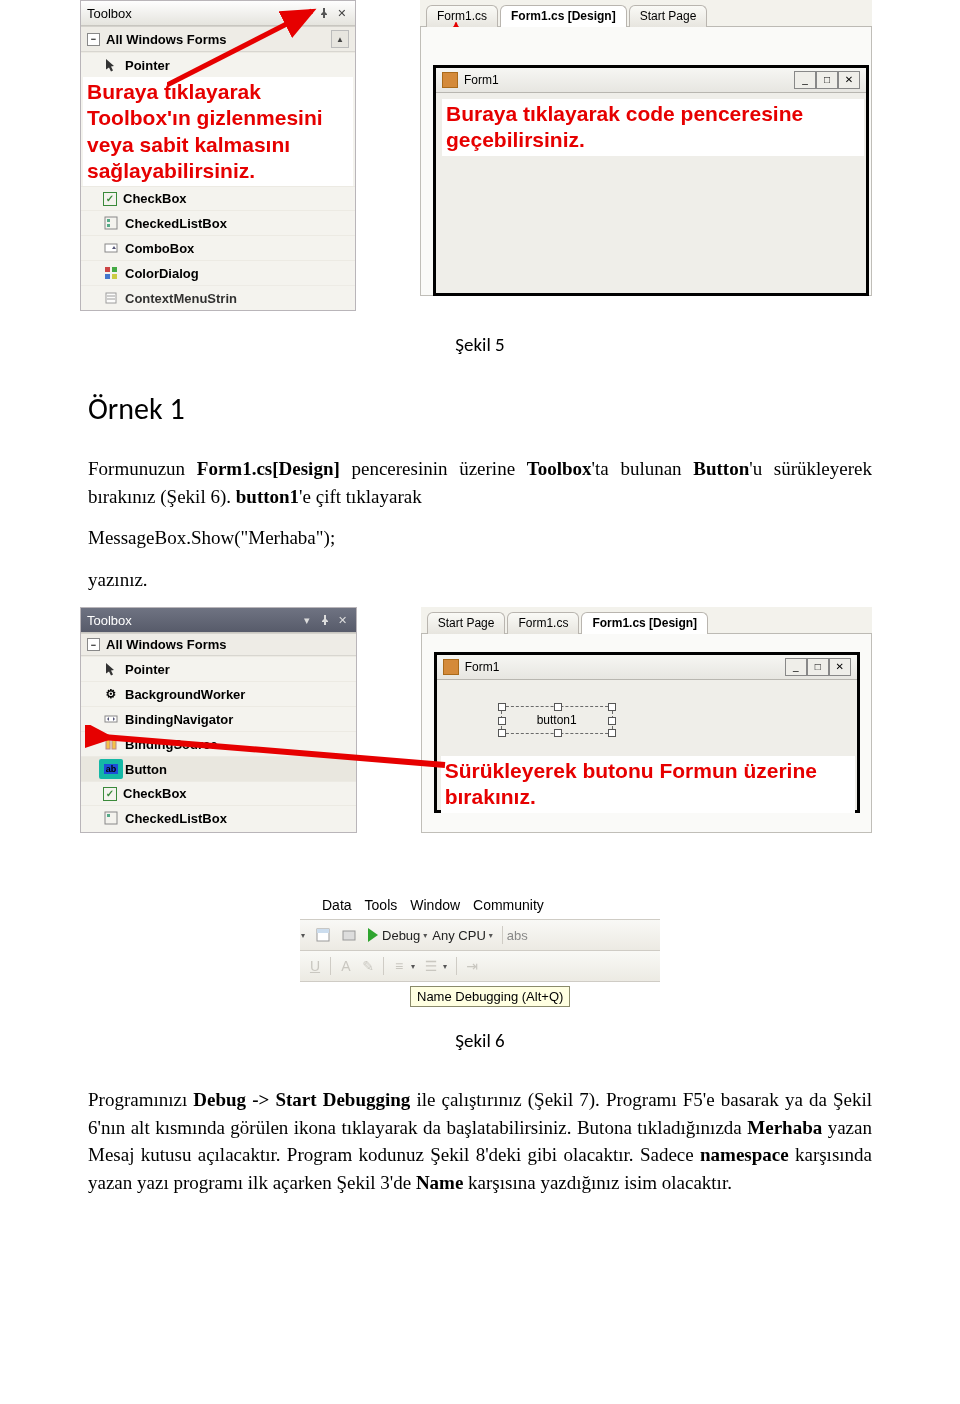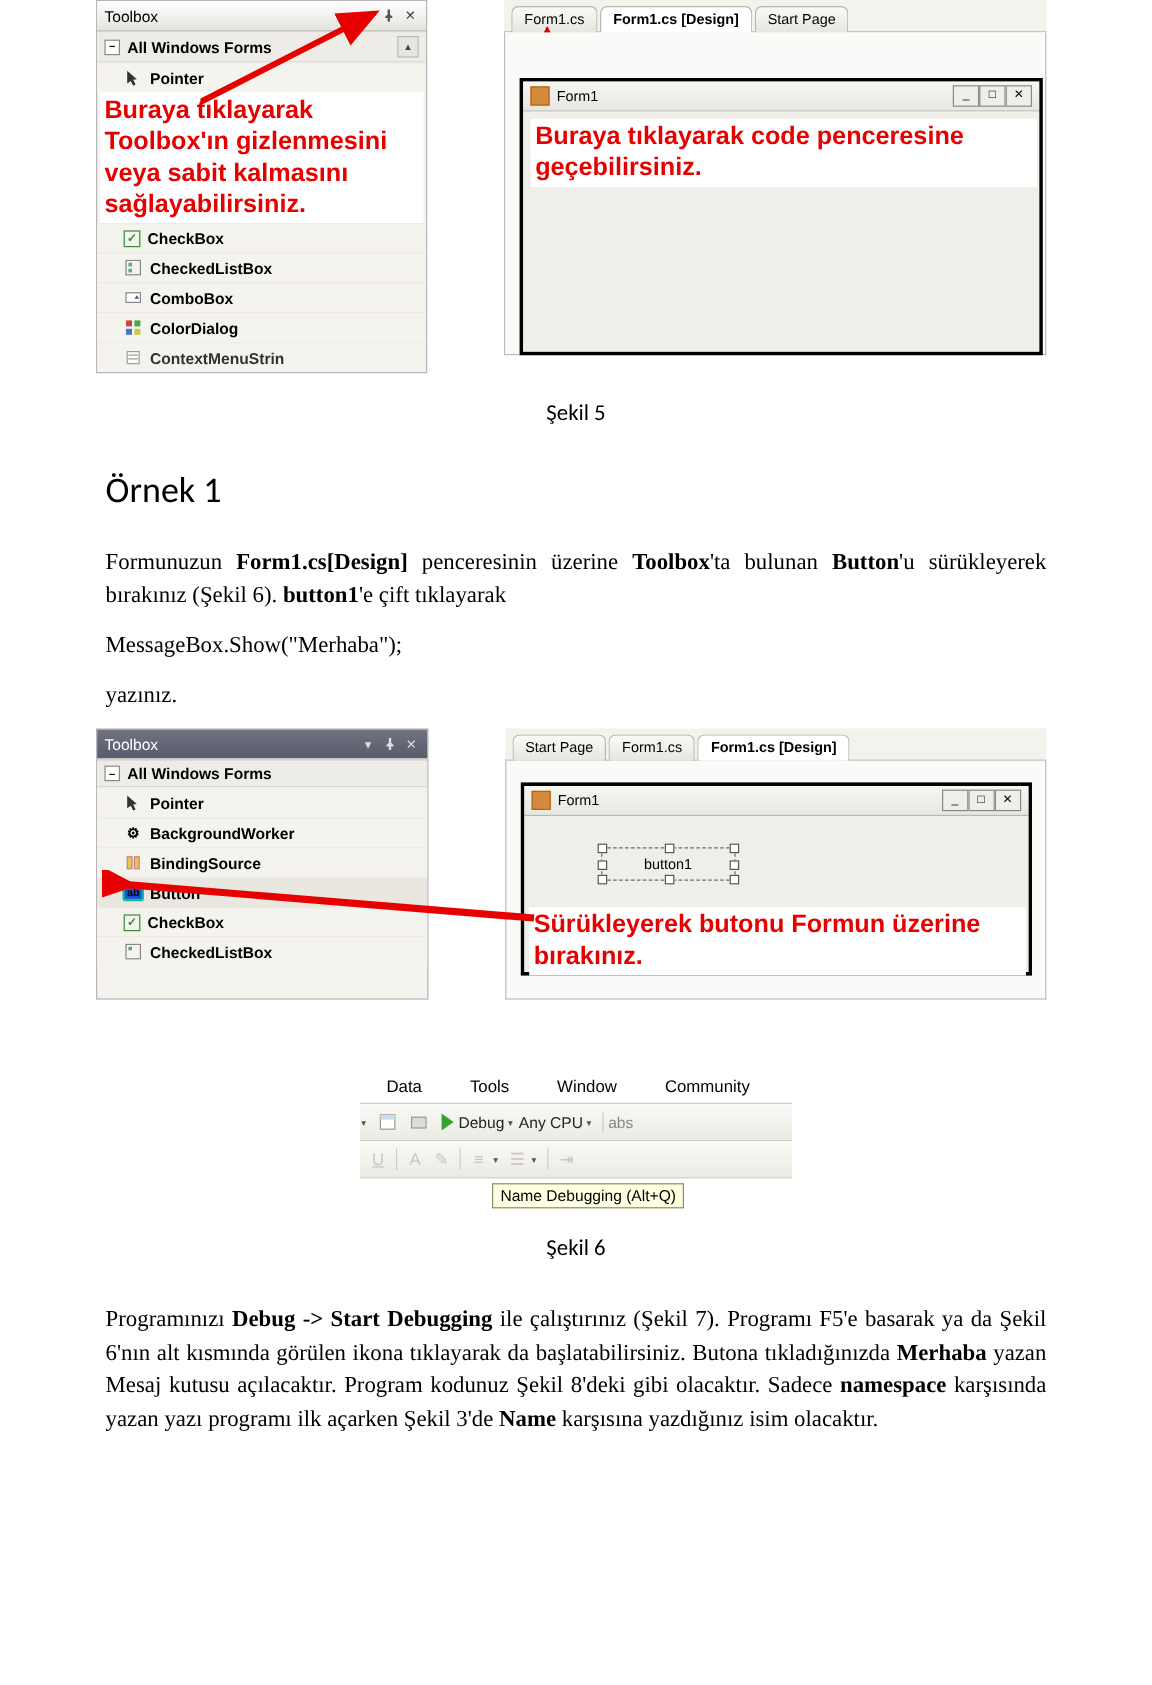--- a/index.html
+++ b/index.html
@@ -217,21 +217,21 @@
   .grip { width:6px;height:6px;background:#fff;border:1px solid #555;position:absolute; }
 
   
   .shot3 {
     margin: 60px auto 0 auto;
     width: 360px;
     font-family: "Segoe UI", Tahoma, Arial, sans-serif;
     font-size: 14px;
   }
   .menubar {
-    display: flex; gap: 40px;
+    display: flex; gap: 13px;
     padding: 4px 2px 6px 22px;
     align-items: flex-end;
   }
   .toolbar3 {
     display: flex; align-items: center;
     background: linear-gradient(#f9f9f6,#eceae3);
     border-top: 1px solid #cfccc5;
     border-bottom: 1px solid #cfccc5;
     height: 30px;
     padding: 0 2px 0 0;
@@ -433,29 +433,38 @@
             </span>
           <span>Pointer</span>
         </div>
         <div class="tb-item">
           <span class="tb-icon">⚙</span>
           <span>BackgroundWorker</span>
         </div>
         <div class="tb-item">
           <span class="tb-icon">
               <svg width="14" height="14">
+                <rect x="1" y="4" width="12" height="6" fill="#fff" stroke="#888"></rect>
+                <path d="M3 7l2-2v4zM11 7l-2-2v4z" fill="#557"></path>
+              </svg>
+            </span>
+          <span>BindingNavigator</span>
+        </div>
+        <div class="tb-item">
+          <span class="tb-icon">
+              <svg width="14" height="14">
                 <rect x="2" y="2" width="4" height="10" fill="#f3c24a" stroke="#b88"></rect>
                 <rect x="8" y="2" width="4" height="10" fill="#f3c24a" stroke="#b88"></rect>
               </svg>
             </span>
           <span>BindingSource</span>
         </div>
         <div class="tb-item" style="background:#e9e7df">
           <span class="tb-icon">
-              <span style="border:2px solid #14b8a6;border-radius:2px;padding:0 2px;font-size:9px;background:#1d4ed8">ab</span>
+              <span style="border:5px solid #14b8a6;border-radius:2px;padding:0 2px;font-size:9px;background:#1d4ed8">ab</span>
             </span>
           <span>Button</span>
         </div>
         <div class="tb-item">
           <span class="tb-icon" style="border:1px solid #3a8a3a;color:#3a8a3a;width:12px;height:12px;font-size:10px">✓</span>
           <span>CheckBox</span>
         </div>
         <div class="tb-item">
           <span class="tb-icon">
               <svg width="14" height="14">

